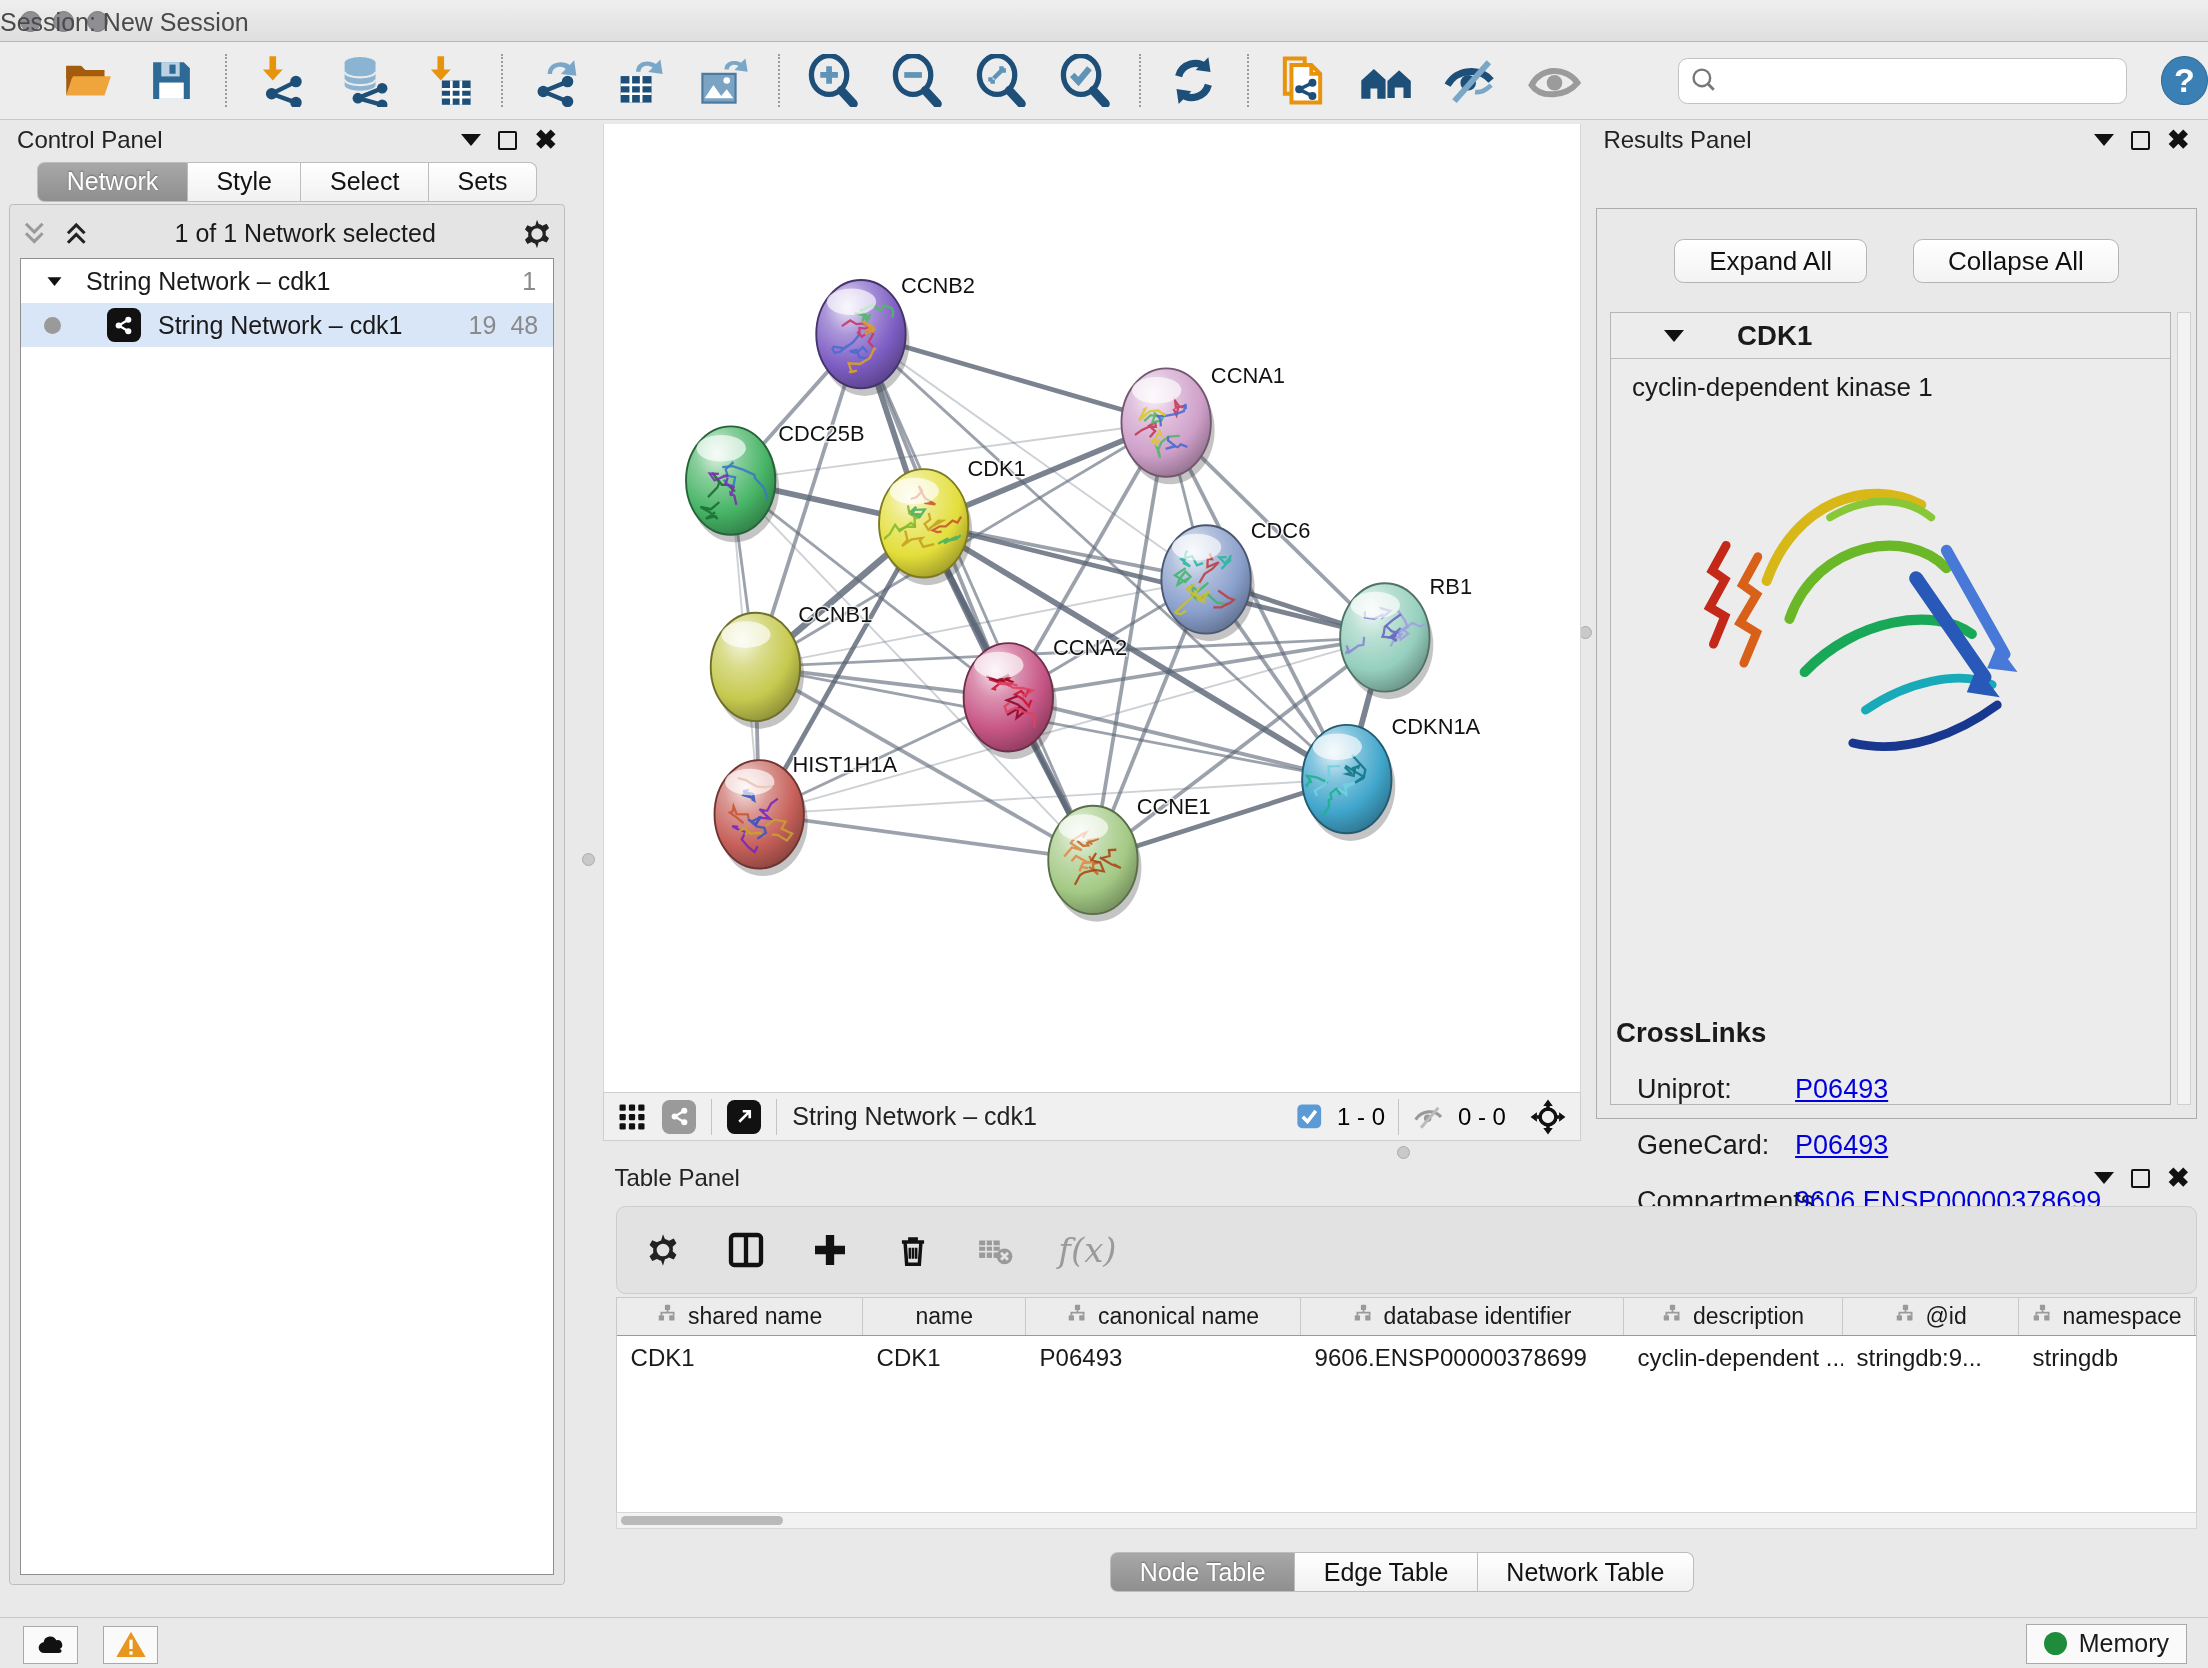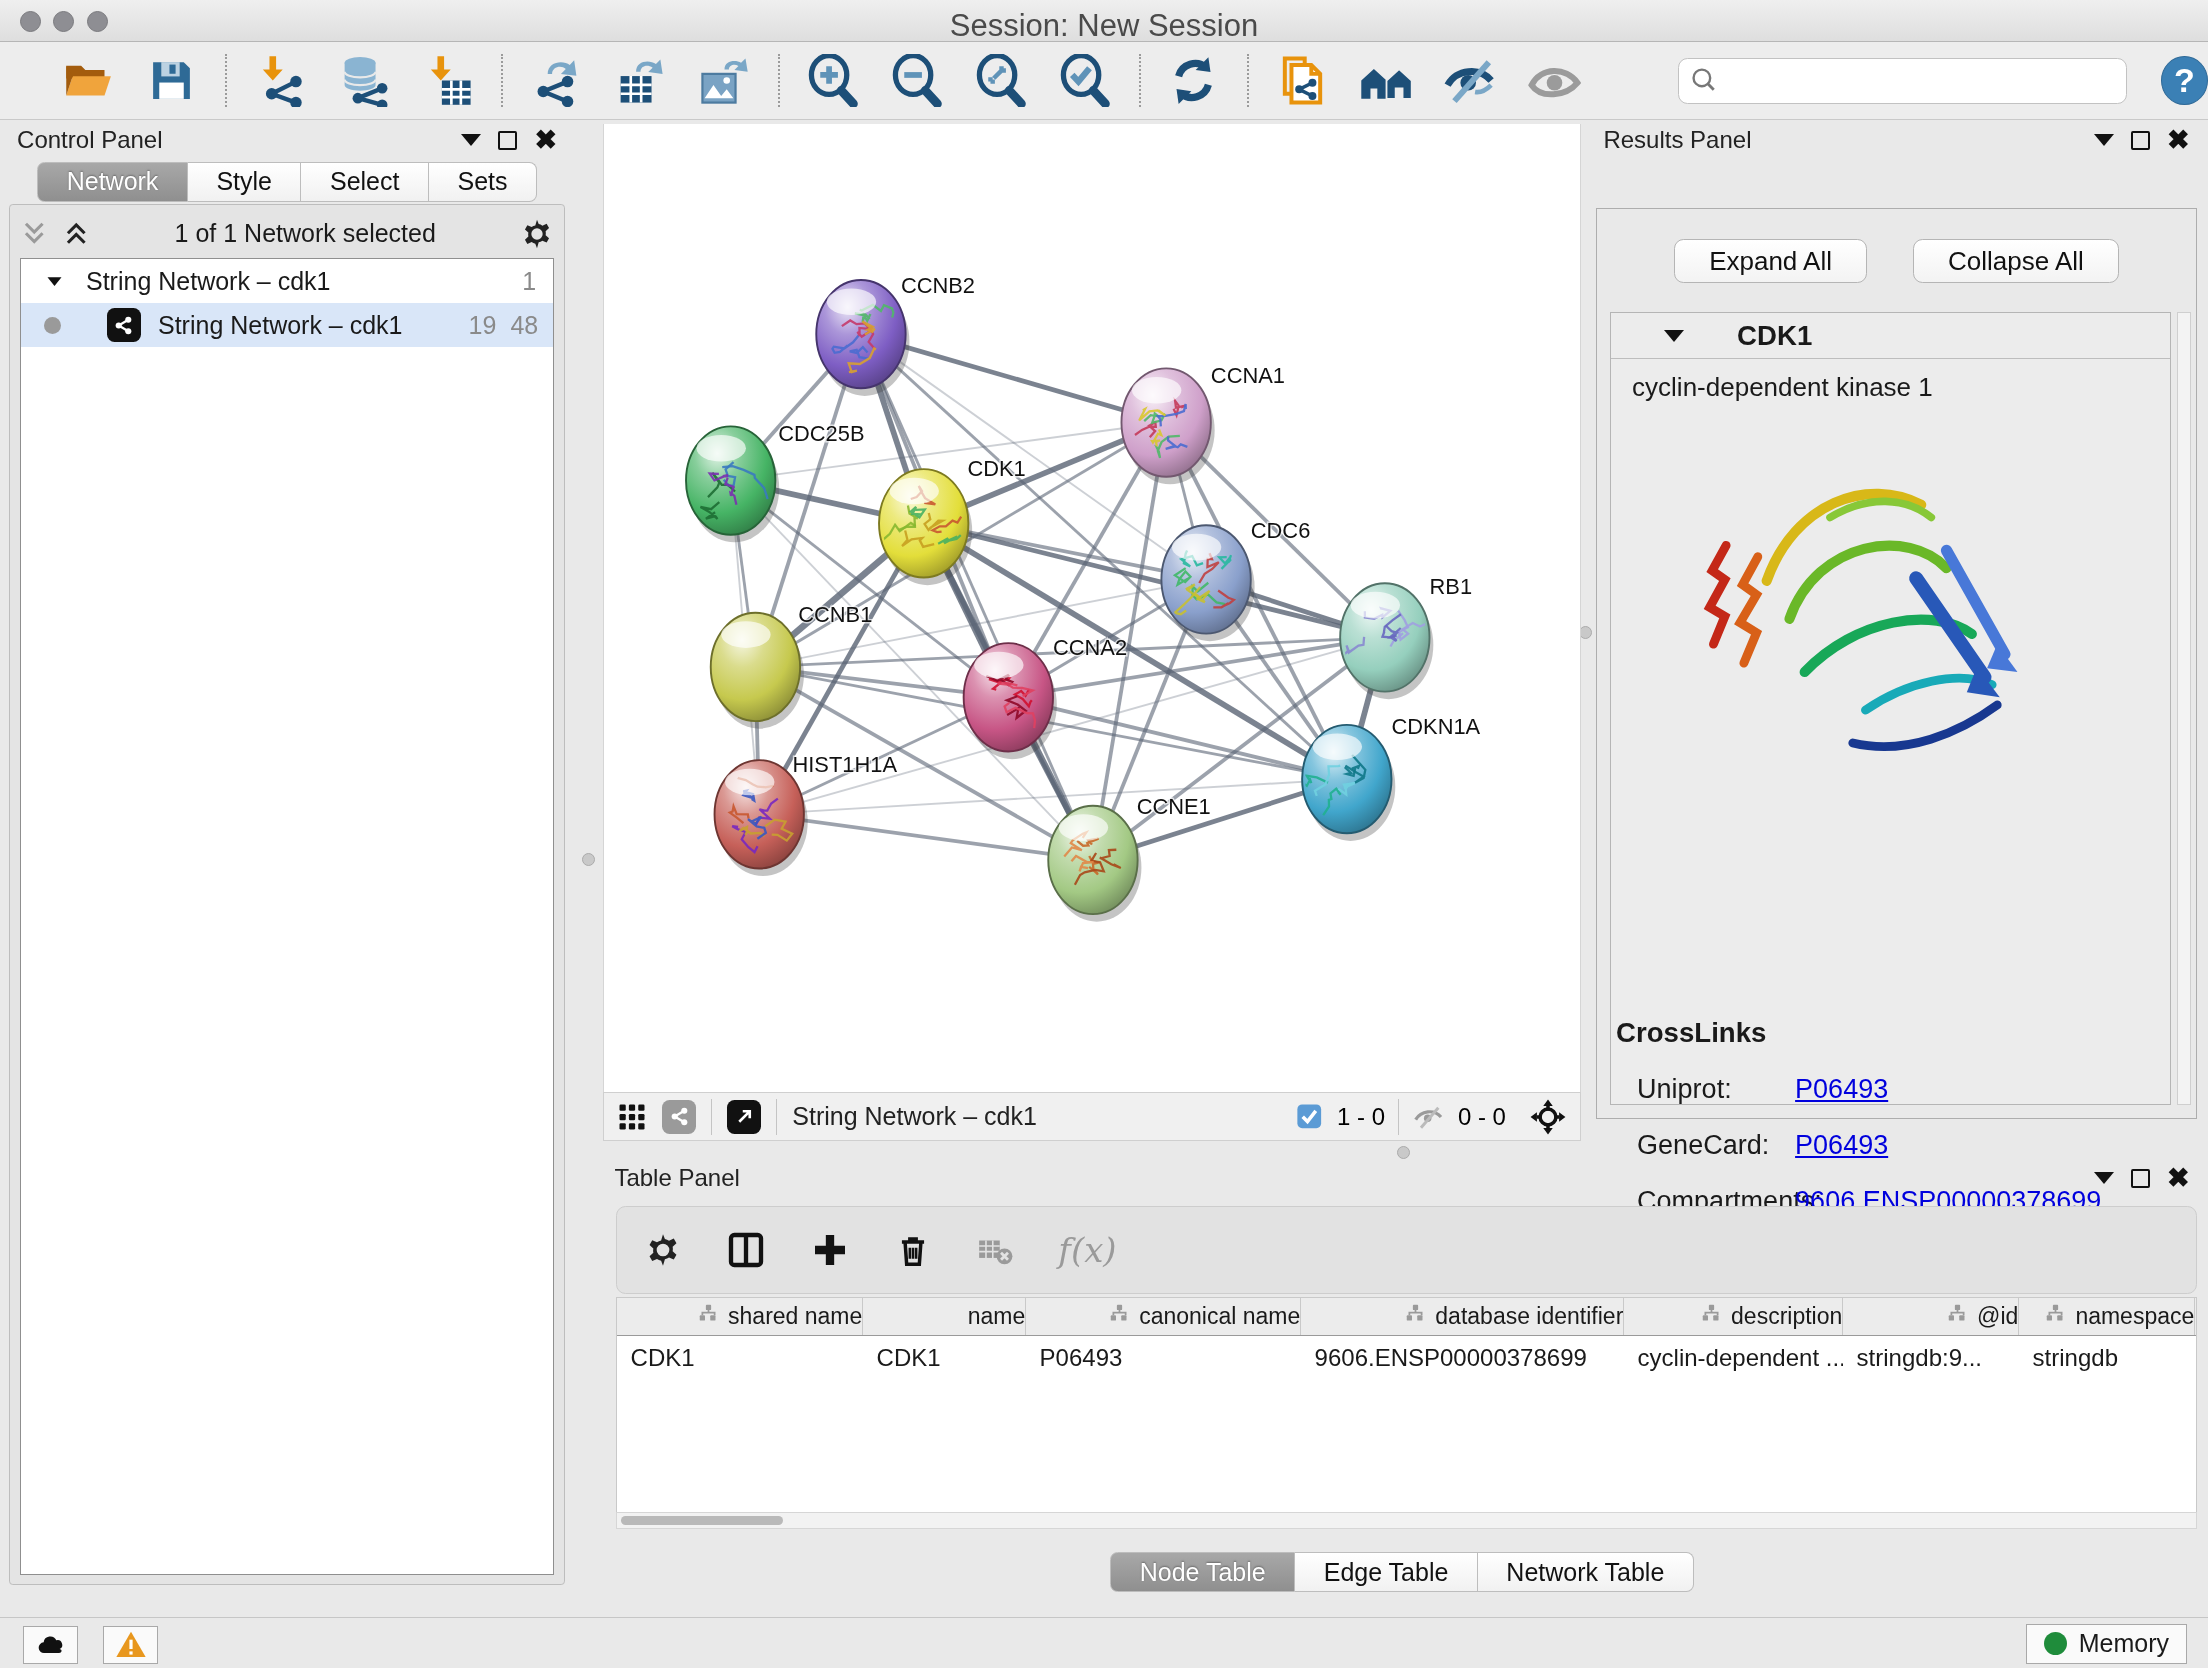--- a/index.html
+++ b/index.html
@@ -2,21 +2,21 @@
 <html style="font-size:15px"><head>
 <meta charset="utf-8">
 <style>
   * { margin:0; padding:0; box-sizing:border-box; }
   html,body { width:2208px; height:1668px; overflow:hidden; font-family:"Liberation Sans",sans-serif; background:#e9e9e9; color:#1a1a1a; }
 
   
   .titlebar { position:absolute; left:0; top:0; width:2208px; height:42px;
     background:linear-gradient(#efefef,#dedede); border-bottom:1px solid #b6b6b6; }
   .tl-dot { position:absolute; top:10.5px; width:21px; height:21px; border-radius:50%; background:#8e8e93; border:1px solid #7a7a7e; }
-  .win-title { position:absolute; top:7.6px; left:0; width:100%; text-align:center; font-size:31px; color:#4a4a4a; }
+  .win-title { position:absolute; top:7.6px; left:0; width:100%; font-size:25px; color:#4a4a4a; }
 
   
   .toolbar { position:absolute; left:0; top:42px; width:2208px; height:78px;
     background:#ededed; border-bottom:1px solid #c9c9c9; display:flex; align-items:center; padding-left:38px; }
   .tb-group { display:flex; align-items:center; gap:27px; padding:0 21px; }
   .tb-sep { width:0; height:53px; border-left:2.9px dotted #9b9b9b; margin:0 3.8px; }
   .icon-btn { width:57px; height:57px; display:flex; align-items:center; justify-content:center; }
   .search-wrap { margin-left:74px; width:466px; height:46px; background:#fff; border:1.9px solid #c2c2c2; border-radius:9.5px;
     display:flex; align-items:center; padding:0 11.4px; }
   .search-wrap input { border:none; outline:none; flex:1; font-size:23px; font-family:"Liberation Sans",sans-serif; background:transparent; }
@@ -71,21 +71,21 @@
   .cl-label { width:179px; padding-left:21px; }
   .cl-link { color:#0000dd; text-decoration:underline; }
   .rp-scroll { position:absolute; right:5.7px; top:103px; bottom:13.3px; width:13.3px; background:#f3f3f3; border:1px solid #cfcfcf; }
 
   
   .table-panel { position:absolute; left:603px; top:1162px; width:1598px; height:455px; }
   .tp-toolbar { position:absolute; left:13.3px; top:44px; right:3.8px; height:88px; background:#e2e2e2; border:1px solid #cdcdcd; border-radius:9.5px;
     display:flex; align-items:center; gap:44px; padding-left:27px; }
   .tp-table { position:absolute; left:13.3px; top:135px; right:3.8px; height:215px; background:#fff; border:1px solid #c9c9c9; border-bottom:none; overflow:hidden; }
   .tp-headrow { display:flex; height:38px; background:#ececec; border-bottom:1px solid #9a9a9a; }
-  .tp-hcell { display:flex; align-items:center; justify-content:flex-end; gap:9.5px; font-size:23px; border-right:1px solid #c9c9c9; overflow:hidden; white-space:nowrap; }
+  .tp-hcell { display:flex; align-items:center; justify-content:center; gap:9.5px; font-size:23px; border-right:1px solid #c9c9c9; overflow:hidden; white-space:nowrap; }
   .tp-datarow { display:flex; height:44px; }
   .tp-cell { display:flex; align-items:center; font-size:24px; padding-left:13.3px; overflow:hidden; white-space:nowrap; }
   .tp-scroll { position:absolute; left:13.3px; top:350px; right:3.8px; height:17px; background:#f2f2f2; border:1px solid #d6d6d6; }
   .tp-thumb { position:absolute; left:3.8px; top:2.9px; width:162px; height:9.5px; border-radius:5.7px; background:#b9b9b9; }
   .tp-tabs { position:absolute; left:0; right:0; top:390px; display:flex; justify-content:center; }
 
   
   .statusbar { position:absolute; left:0; top:1617px; width:2208px; height:51px; background:#e9e9e9; border-top:1px solid #c6c6c6; }
   .sb-btn { position:absolute; top:7.6px; height:38px; background:#fafafa; border:1.9px solid #a9a9a9; display:flex; align-items:center; justify-content:center; }
   .mem-btn { position:absolute; right:21px; top:5.7px; height:40px; padding:0 17px; background:#fafafa; border:1.9px solid #a9a9a9;

